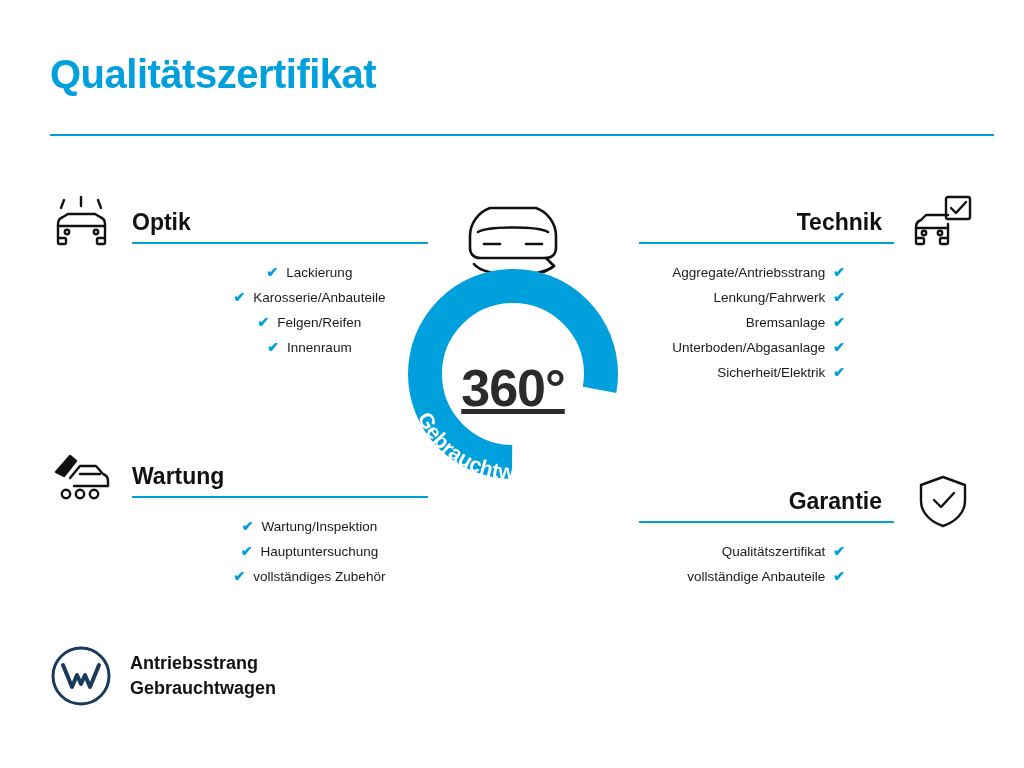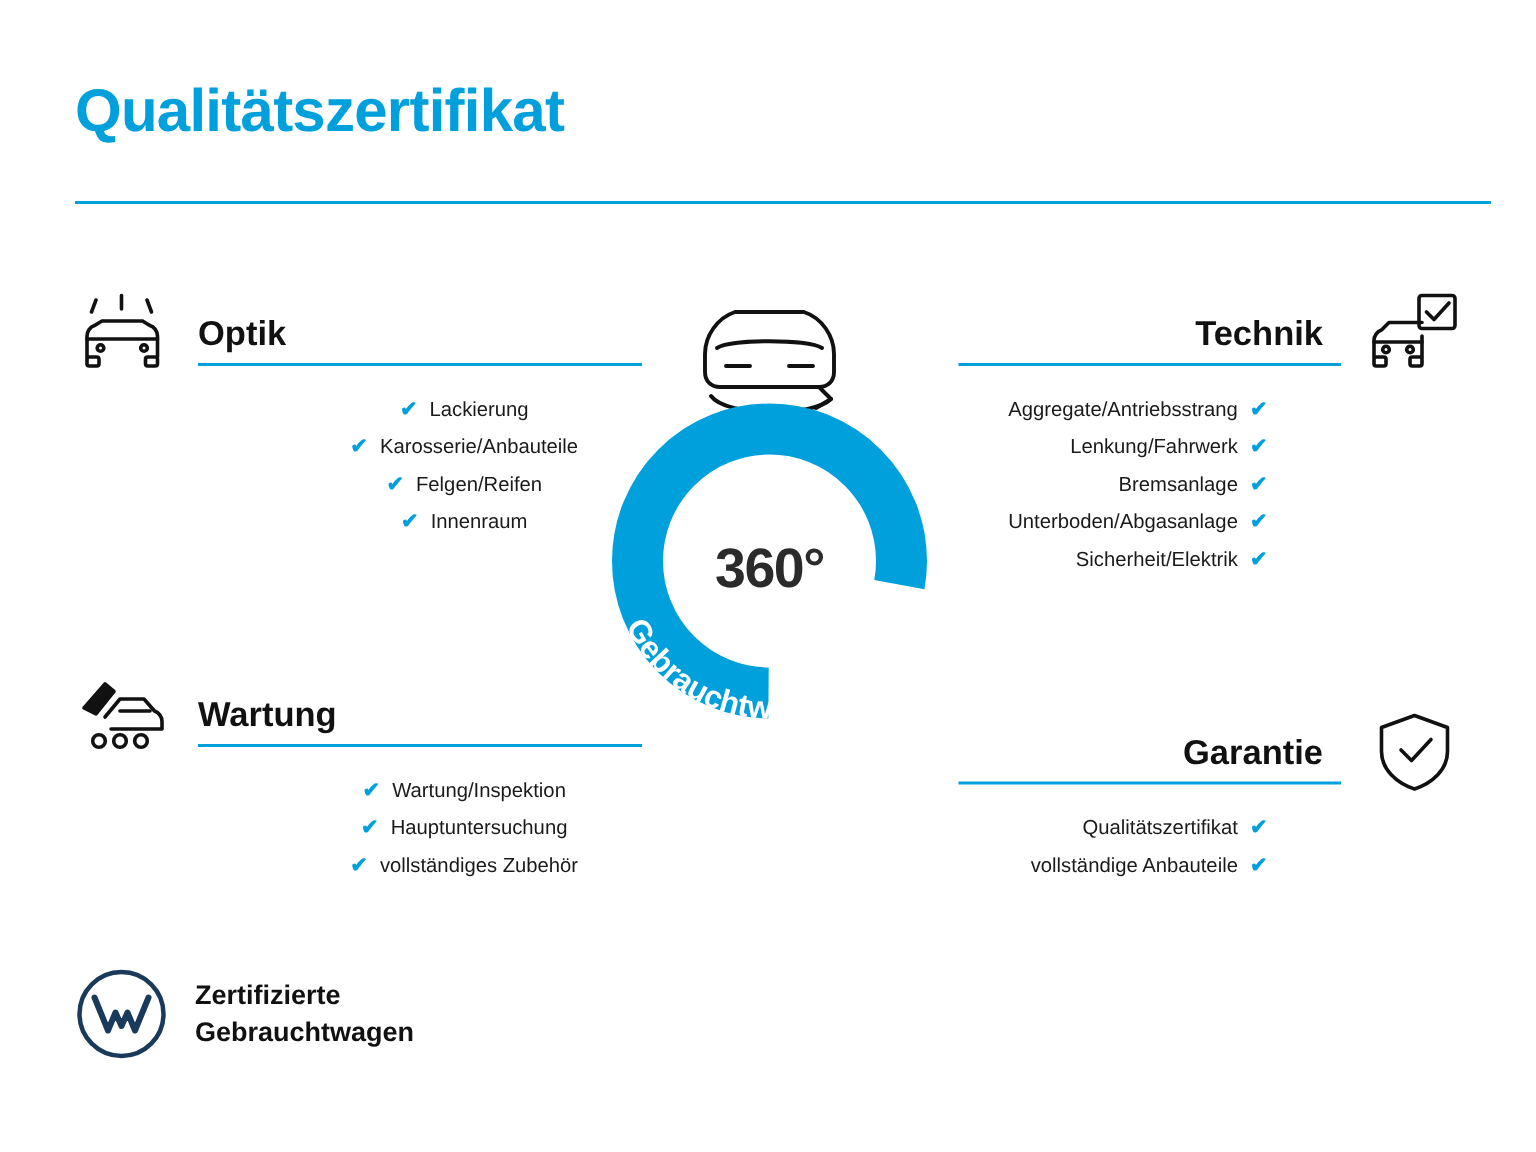--- a/index.html
+++ b/index.html
@@ -105,24 +105,25 @@
   .ring-wrap {
     position: absolute;
     left: 0; top: 52px;
     width: 266px; height: 244px;
   }
   .badge-number {
     position: absolute;
     left: 0; right: 0;
     top: 110px;
     text-align: center;
-    font-size: 37px;
+    font-size: 52px;
     font-weight: bold;
     color: #2b2b2b;
     letter-spacing: -1px;
+    text-decoration: underline;
   }
   .car-top {
     position: absolute;
     left: 68px;
     top: 0px;
     width: 130px;
     height: 96px;
   }
 
   
@@ -289,18 +290,18 @@
   </div>
 
   <div class="footer">
     <div class="vw-logo">
       <svg viewBox="0 0 62 62" width="62" height="62">
         <circle cx="31" cy="31" r="28" fill="none" stroke="#1a3a5c" stroke-width="3"></circle>
         <path d="M13 20 L22 42 L27 30 L31 39 L35 30 L40 42 L49 20" fill="none" stroke="#1a3a5c" stroke-width="4" stroke-linejoin="round" stroke-linecap="round"></path>
       </svg>
     </div>
     <div class="footer-text">
-      <div>Zertifizierte</div>
+      <div>Antriebsstrang</div>
       <div>Gebrauchtwagen</div>
     </div>
   </div>
 
 </div>
 
 </body></html>

